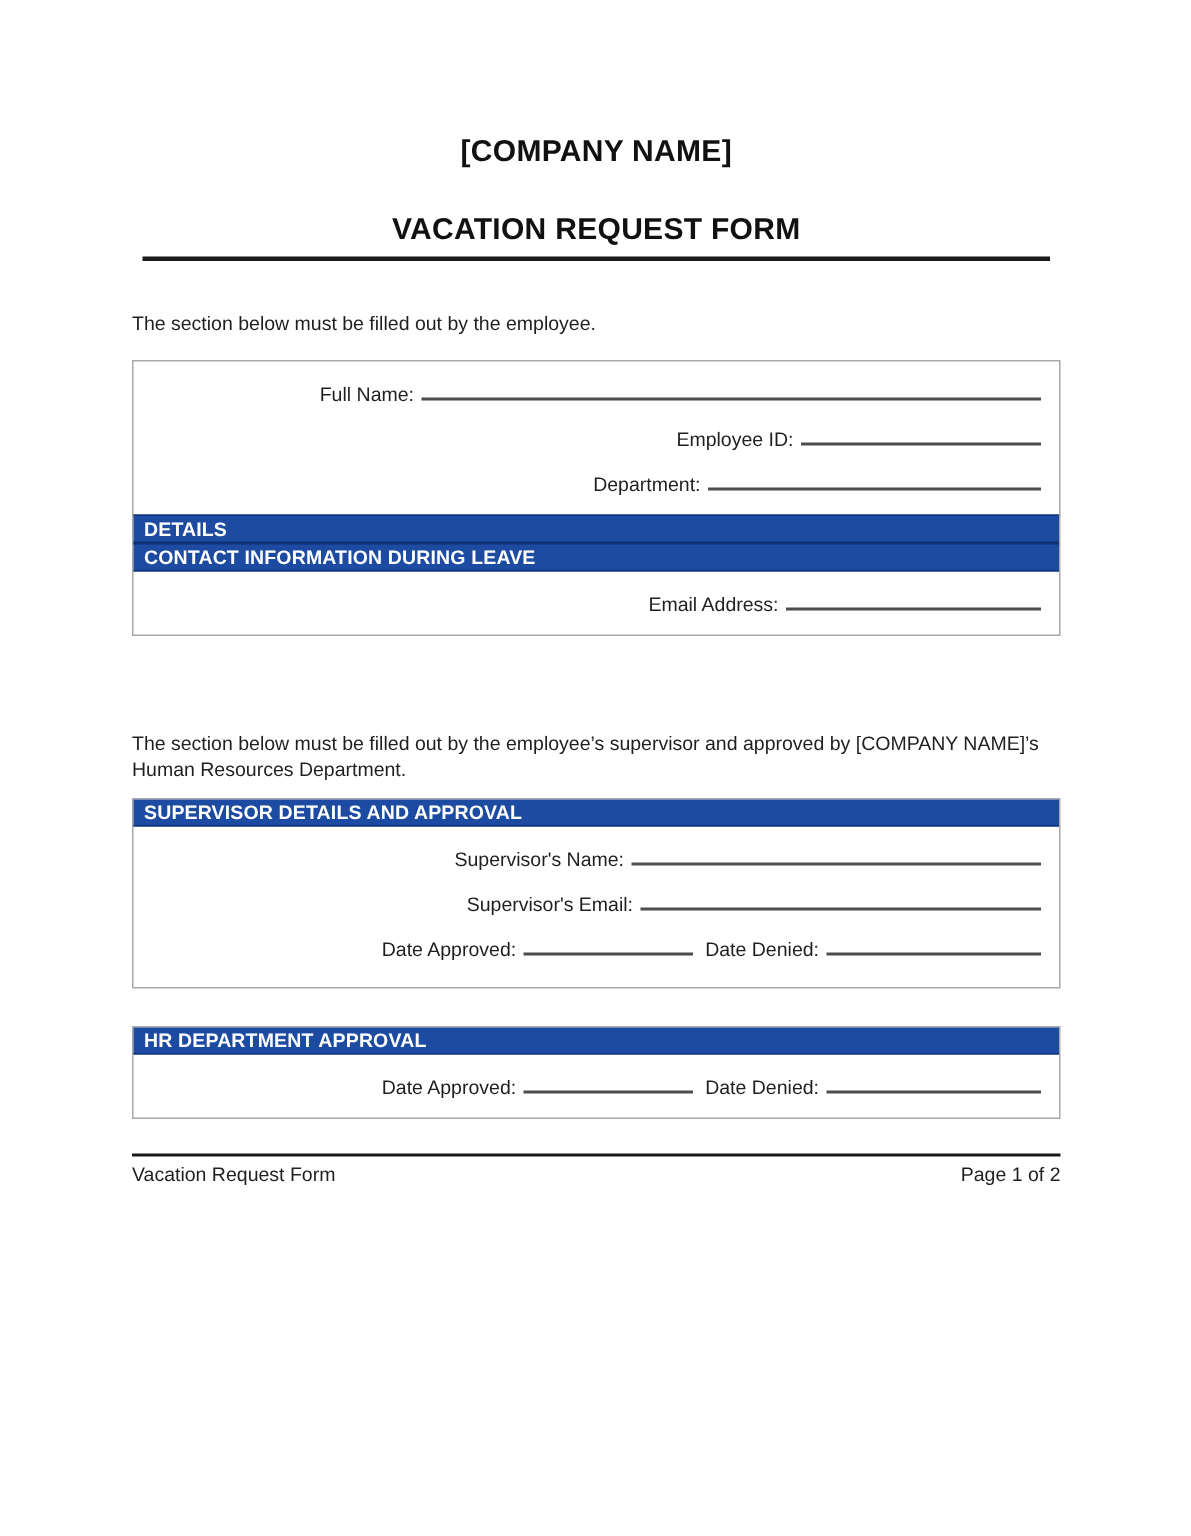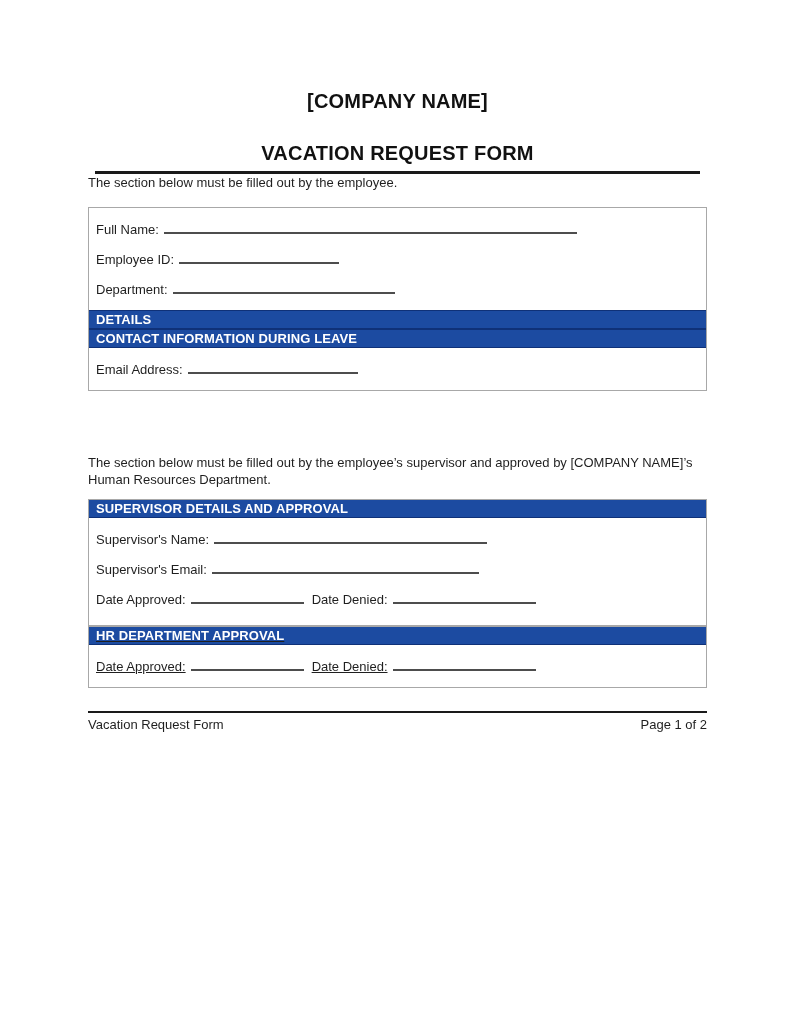--- a/index.html
+++ b/index.html
@@ -25,50 +25,51 @@
     color: #111;
   }
   .doc-subtitle { margin-top: 29px; }
   .title-rule {
     margin: 6px 7px 0 7px;
     border-top: 3px solid #1a1a1a;
     height: 0;
   }
 
   .note {
+    margin-top: 33px;
     font-size: 13px;
     line-height: 17px;
     color: #1f1f1f;
   }
   .note-2 { margin-top: 63px; }
 
   .form-box {
     border: 1px solid #a8a8a8;
     background: #fff;
   }
   .box-1 { margin-top: 16px; }
   .box-2 { margin-top: 11px; }
-  .box-3 { margin-top: 0; text-decoration: underline; }
+  .box-3 { margin-top: 25px; }
   .box-4 { margin-top: 32px; }
 
   .section-bar {
     background: #1c4ba1;
     border: 1px solid #0f3178;
     border-left: none;
     border-right: none;
     color: #ffffff;
     font-size: 13px;
     font-weight: bold;
     line-height: 17px;
     padding: 0 7px;
     letter-spacing: 0.1px;
   }
   .form-box > .section-bar:first-child { border-top: none; }
 
-  .fields { padding: 0 0 12px 0; }
+  .fields { padding: 0 0 12px 0; text-align: right; }
   .fields-tail { padding-bottom: 17px; }
   .field-row {
     margin: 13px 12px 0 7px;
     font-size: 13px;
     line-height: 17px;
     white-space: nowrap;
   }
   .blank {
     display: inline-block;
     height: 13px;

